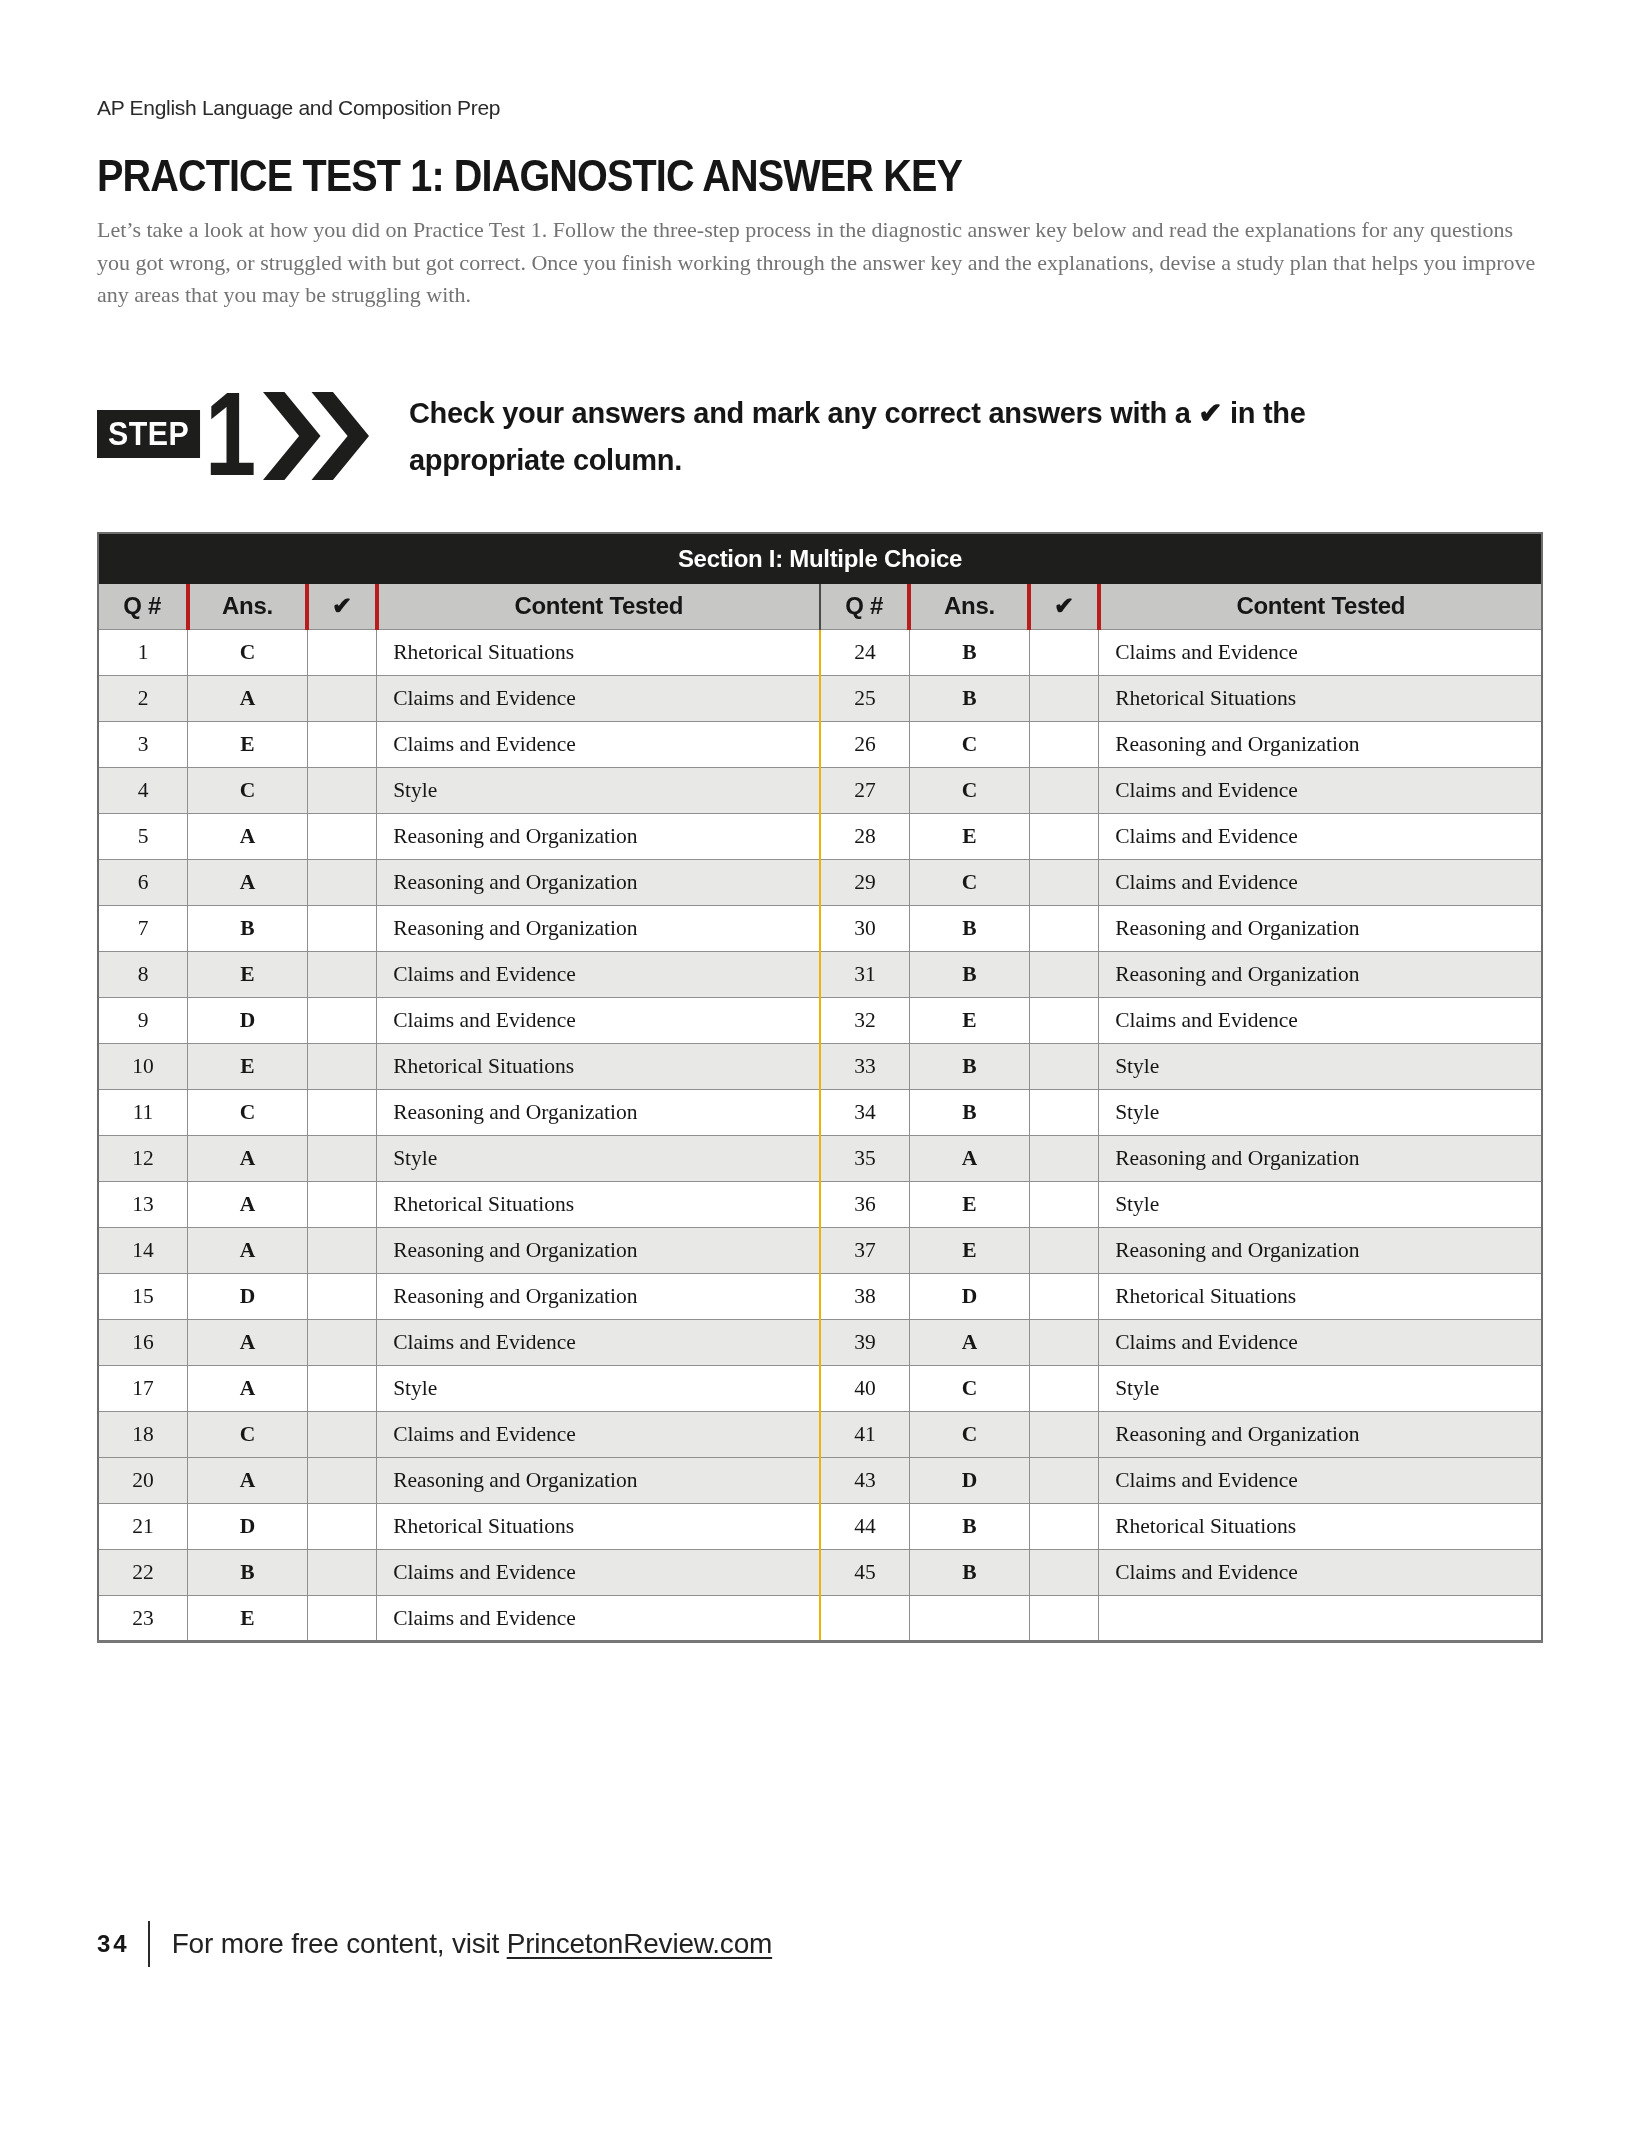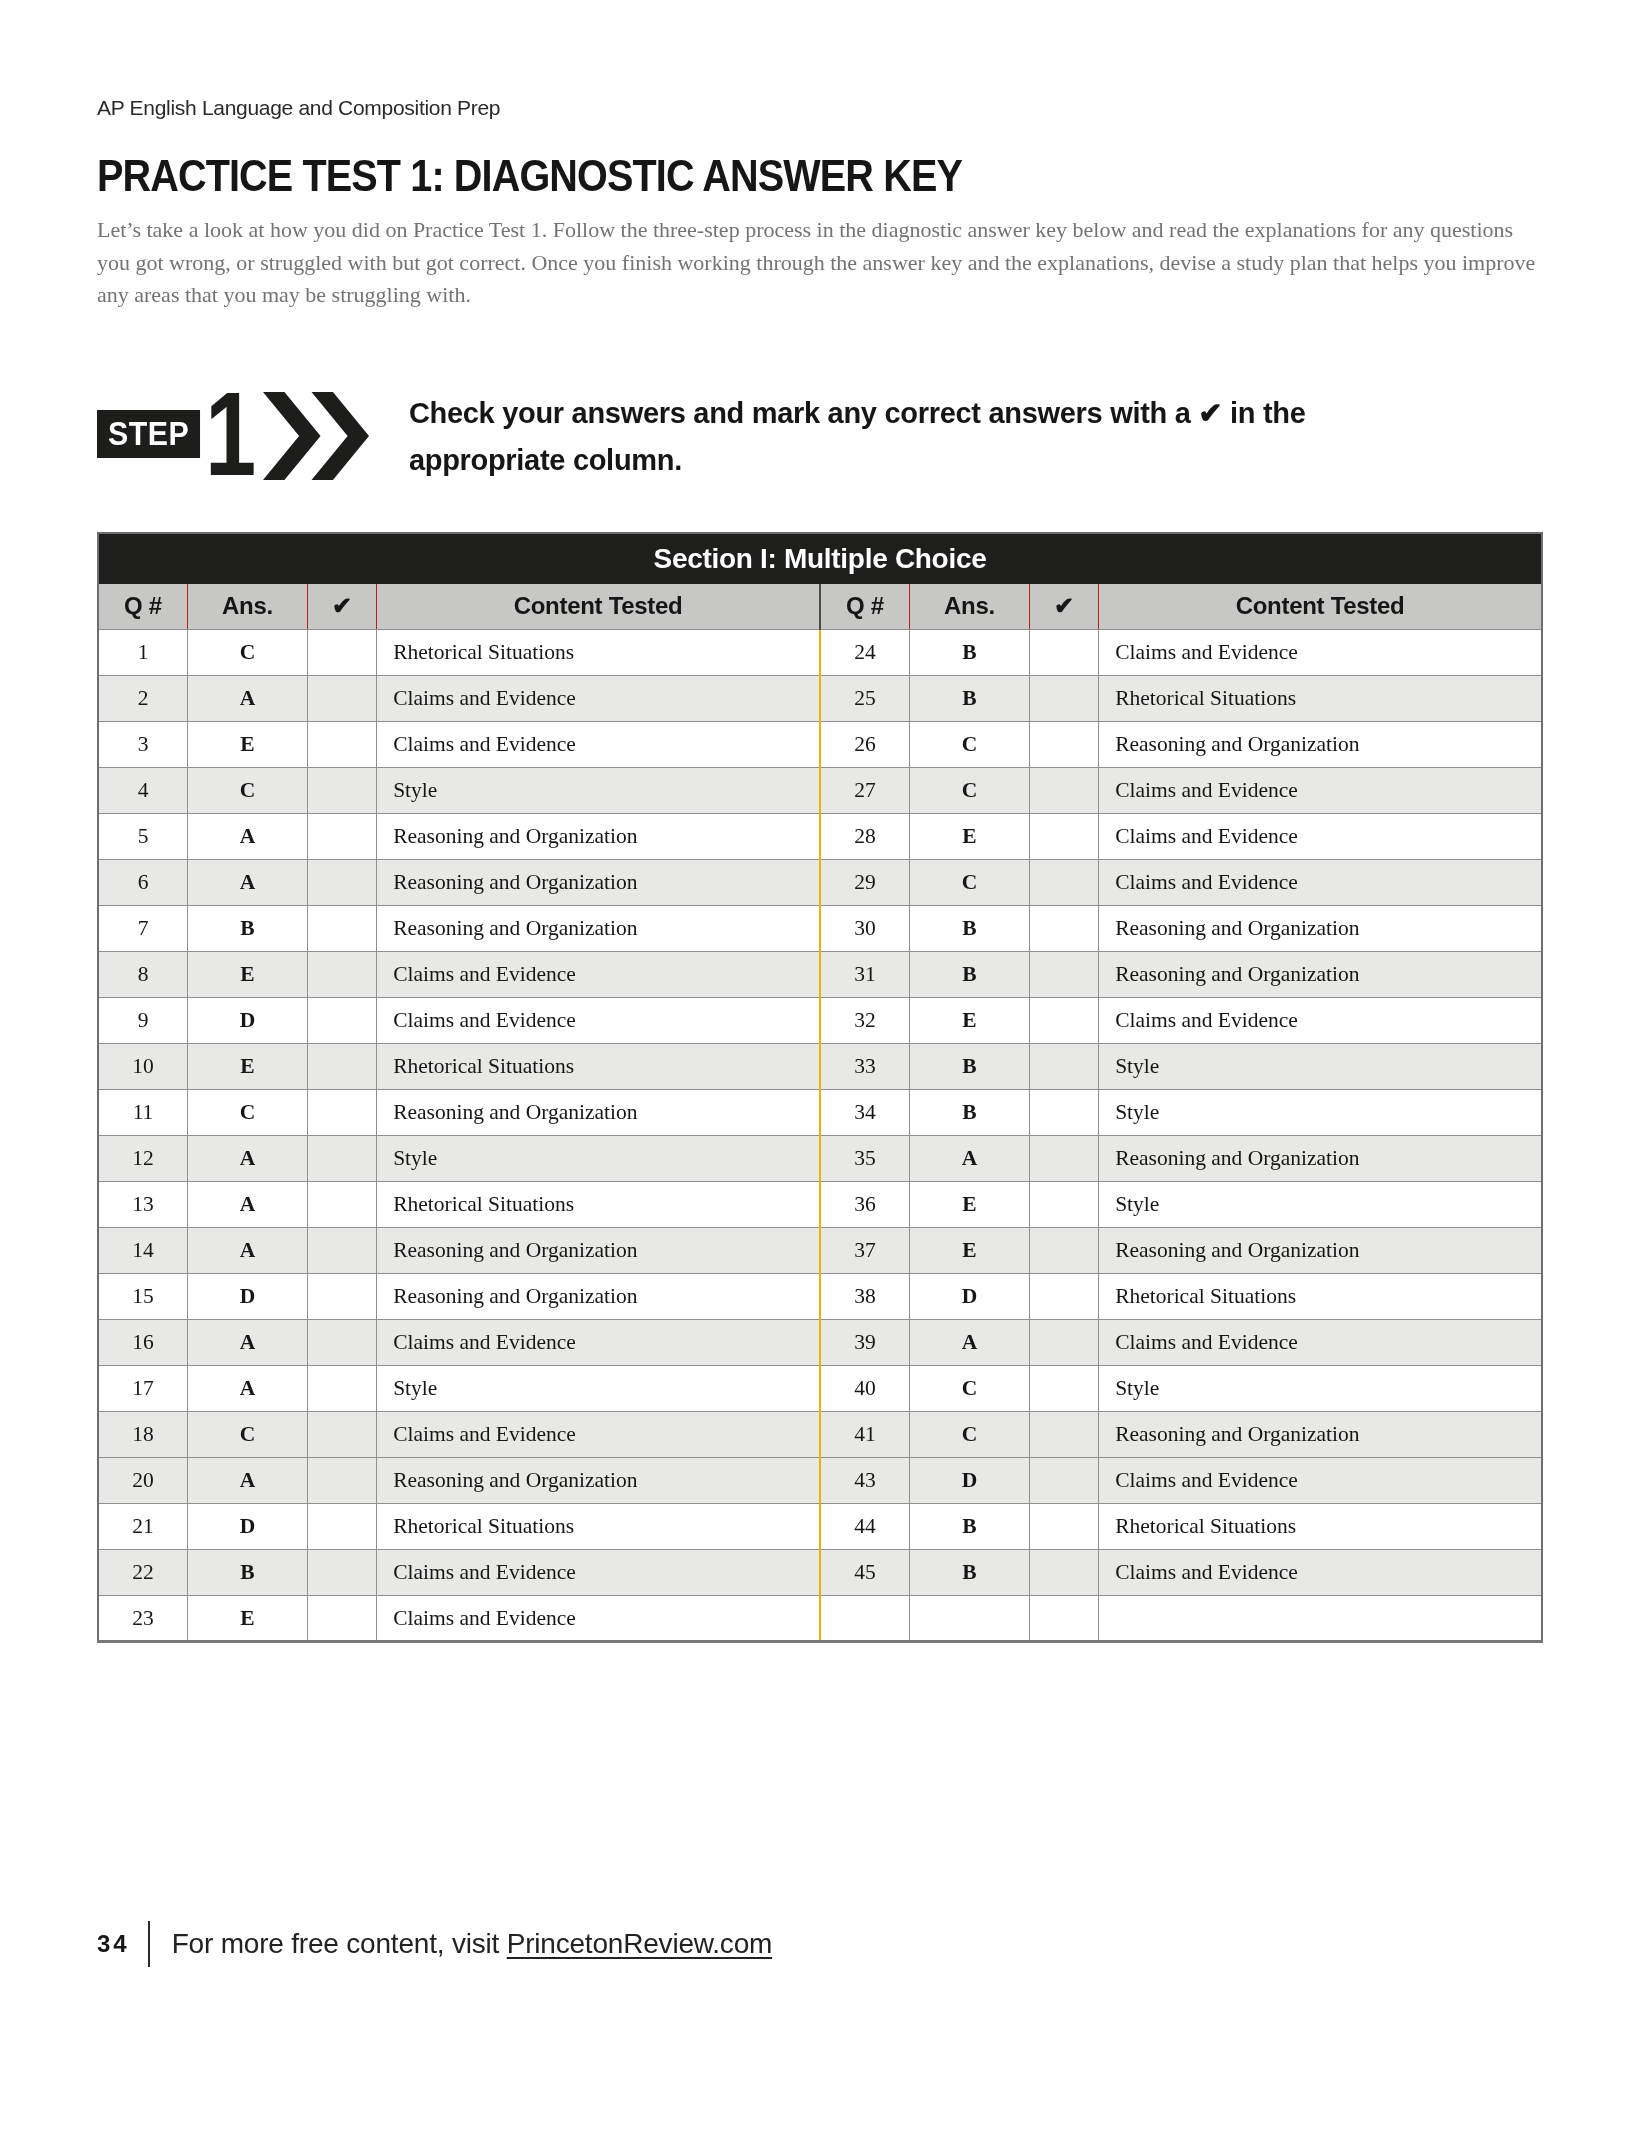--- a/index.html
+++ b/index.html
@@ -83,34 +83,34 @@
   table.answer-key {
     margin-top: 38px;
     width: 100%;
     border-collapse: collapse;
     border: 2px solid #6e6e6e;
     border-bottom: 3px solid #777777;
   }
   .band-cell {
     background: #1e1e1c;
     color: #ffffff;
-    font-size: 28px;
+    font-size: 24px;
     font-weight: 700;
     letter-spacing: -0.3px;
     text-align: center;
     height: 51px;
   }
   th.col-h {
     background: #c7c7c5;
     height: 46px;
     font-size: 24px;
     font-weight: 700;
     letter-spacing: -0.3px;
     text-align: center;
-    border-left: 1px solid #b91c1c;
+    border-left: 4px solid #b91c1c;
     border-bottom: 1px solid #8f8f8f;
     color: #161616;
   }
   th.col-h:first-child { border-left: none; }
   th.c-mid { border-left: 2px solid #4a4a4a !important; }
   tbody td {
     height: 46px;
     border: 1px solid #8f8f8f;
     font-family: "Liberation Serif", serif;
     font-size: 21.5px;

